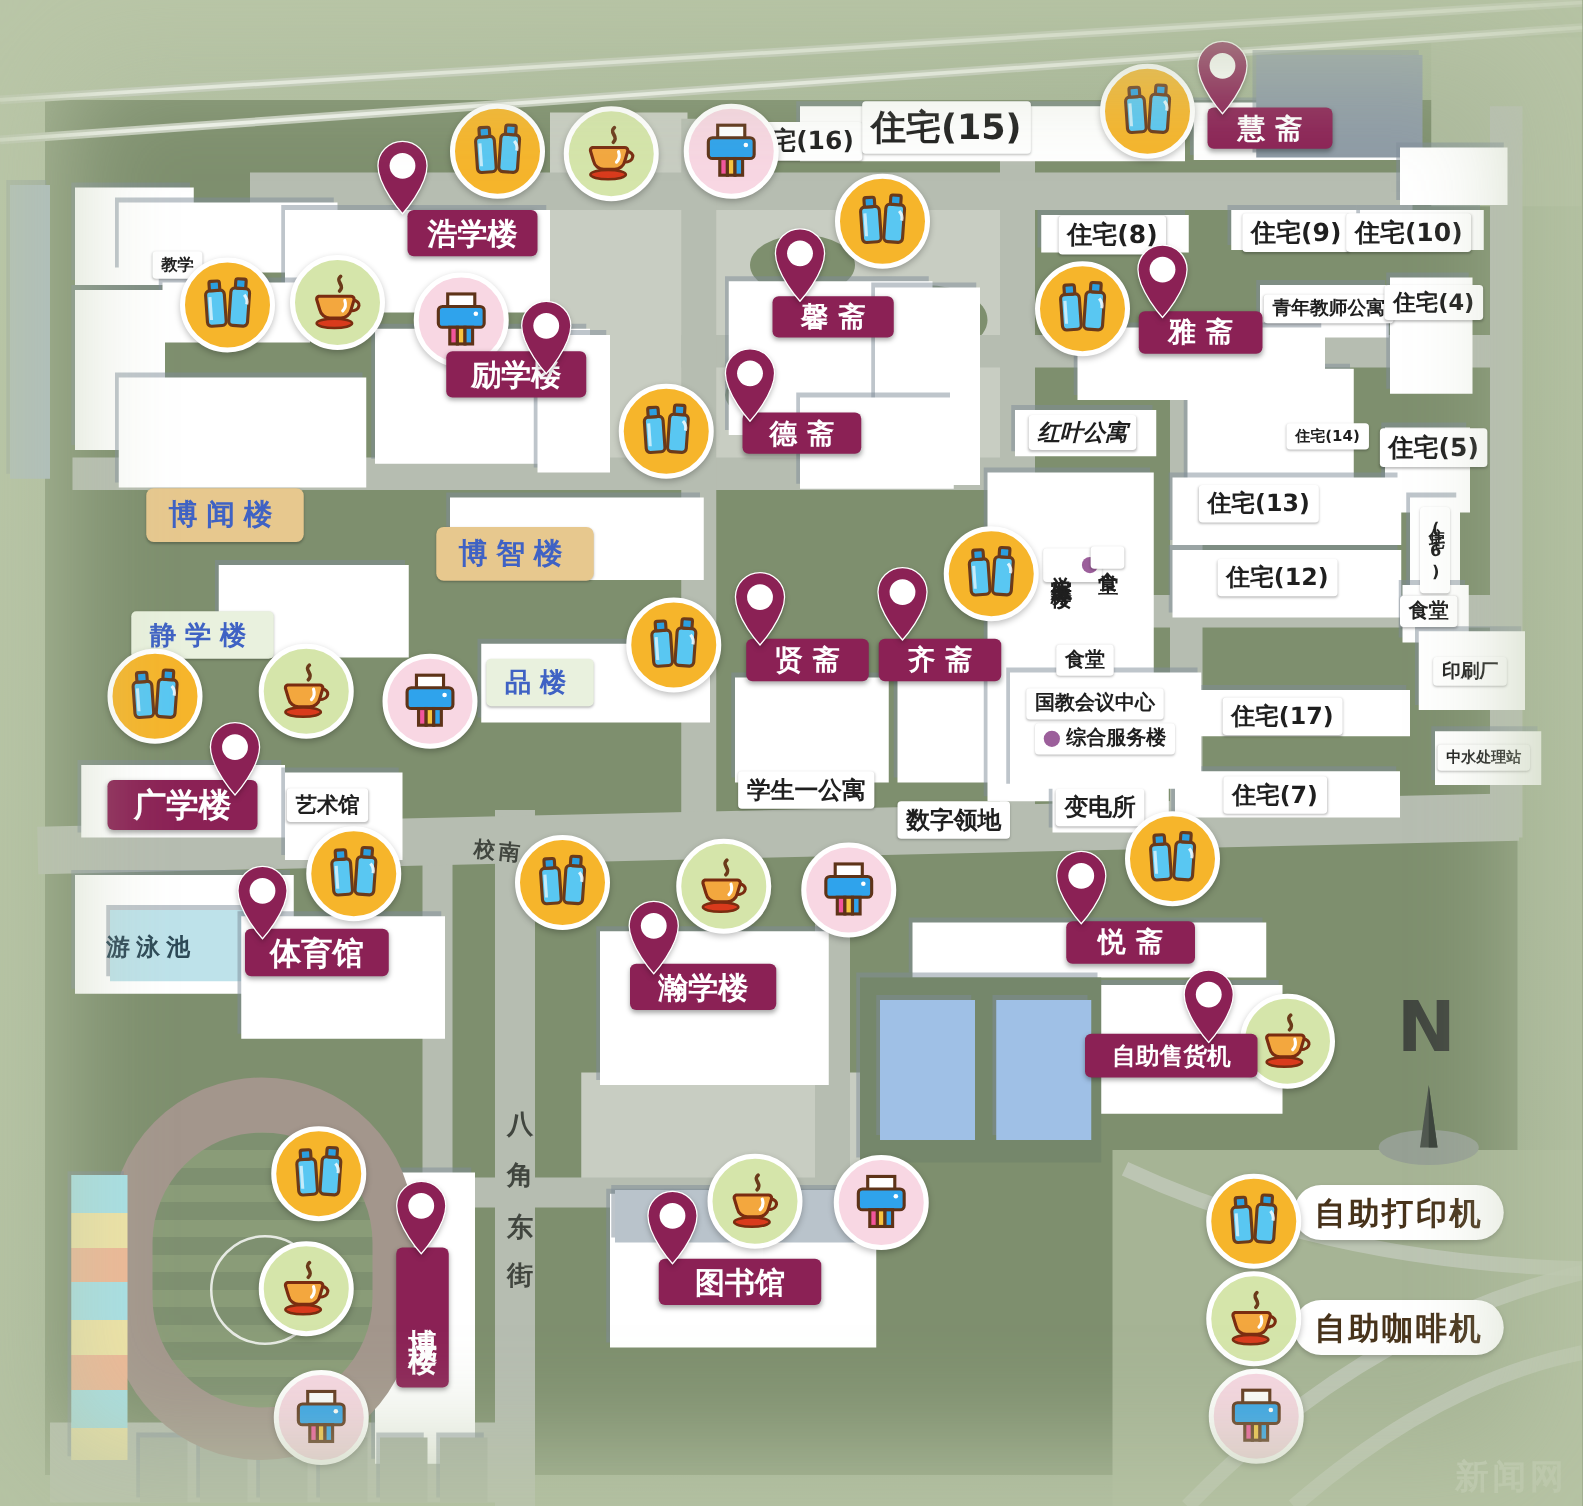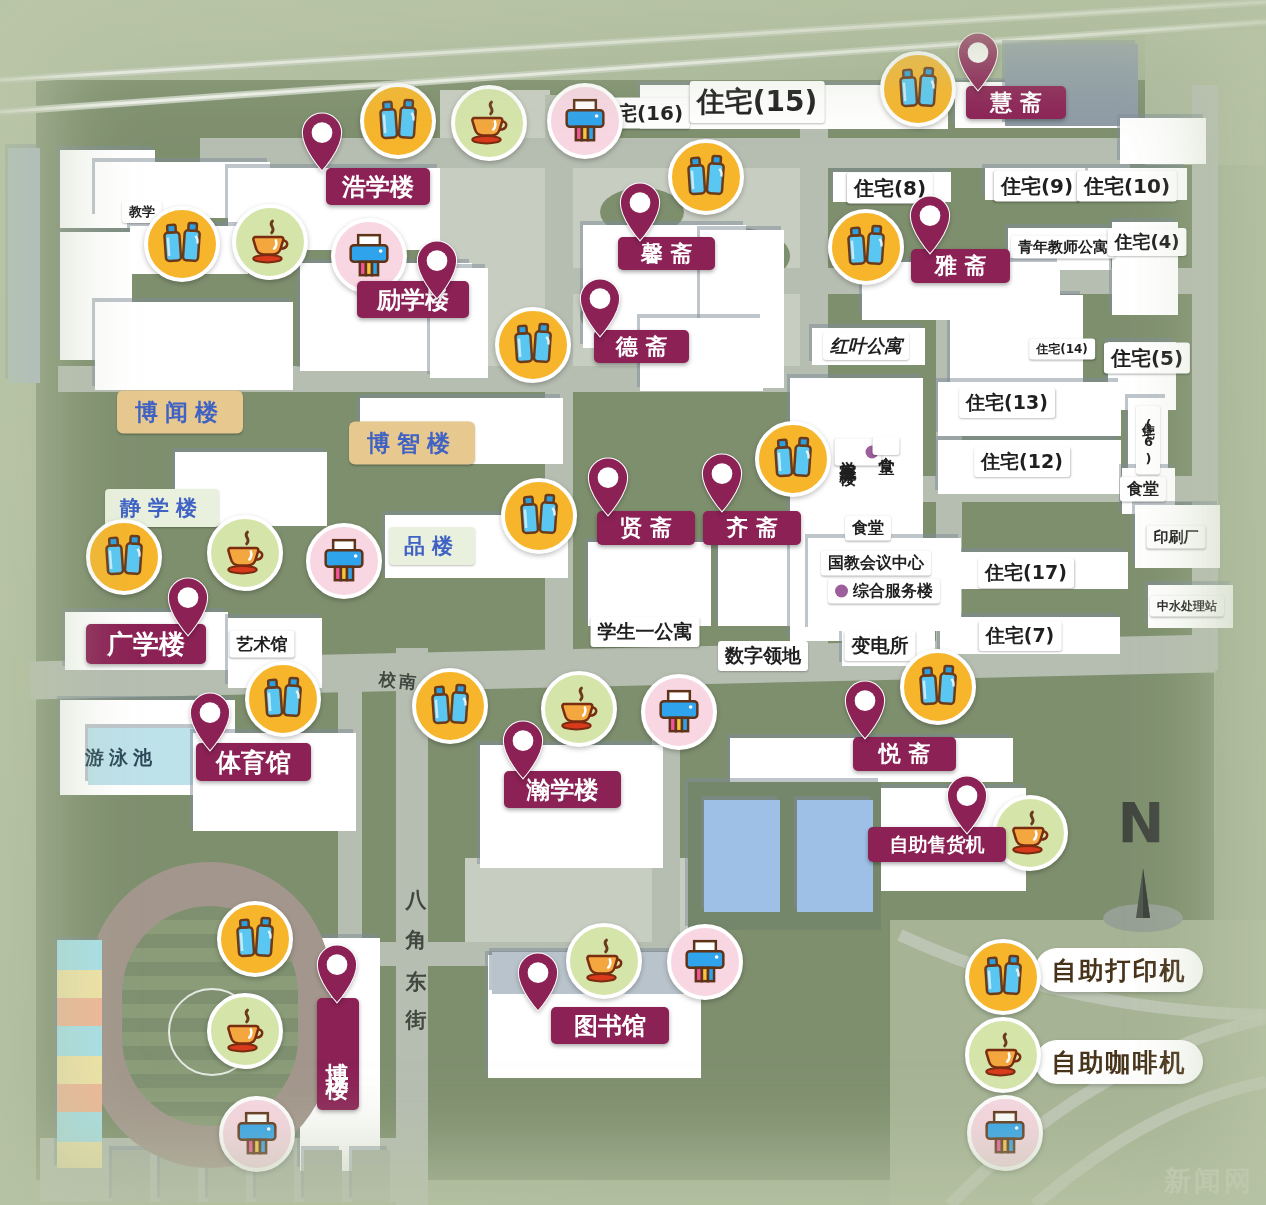--- a/index.html
+++ b/index.html
@@ -638,21 +638,21 @@
       <div class="banner" style="left: 853px; top: 737px; width: 103px; height: 34px; font-size: 22px;">悦 斋</div>
       <div class="pin" style="left: 842px; top: 680px;"><svg width="46" height="60" viewBox="0 0 44 58">
     <path d="M22 57 C22 57 3 36 3 20 A19 19 0 1 1 41 20 C41 36 22 57 22 57z" fill="#8B2155" stroke="#ffffff" stroke-width="1"></path>
     <circle cx="22" cy="20" r="10" fill="#fff"></circle>
         </svg></div>
       <div class="banner" style="left: 868px; top: 827px; width: 138px; height: 35px; font-size: 19px;">自助售货机</div>
       <div class="pin" style="left: 944px; top: 775px;"><svg width="46" height="60" viewBox="0 0 44 58">
     <path d="M22 57 C22 57 3 36 3 20 A19 19 0 1 1 41 20 C41 36 22 57 22 57z" fill="#8B2155" stroke="#ffffff" stroke-width="1"></path>
     <circle cx="22" cy="20" r="10" fill="#fff"></circle>
         </svg></div>
-      <div class="banner" style="left: 551px; top: 1007px; width: 118px; height: 37px; font-size: 24px;">图书馆</div>
+      <div class="banner" style="left: 527px; top: 1007px; width: 130px; height: 37px; font-size: 24px;">图书馆</div>
       <div class="pin" style="left: 515px; top: 952px;"><svg width="46" height="60" viewBox="0 0 44 58">
     <path d="M22 57 C22 57 3 36 3 20 A19 19 0 1 1 41 20 C41 36 22 57 22 57z" fill="#8B2155" stroke="#ffffff" stroke-width="1"></path>
     <circle cx="22" cy="20" r="10" fill="#fff"></circle>
         </svg></div>
       <div class="banner vert" style="left: 317px; top: 998px; width: 42px; height: 112px; font-size: 23px;">博远楼</div>
       <div class="pin" style="left: 314px; top: 944px;"><svg width="46" height="60" viewBox="0 0 44 58">
     <path d="M22 57 C22 57 3 36 3 20 A19 19 0 1 1 41 20 C41 36 22 57 22 57z" fill="#8B2155" stroke="#ffffff" stroke-width="1"></path>
     <circle cx="22" cy="20" r="10" fill="#fff"></circle>
         </svg></div>
     </div>

